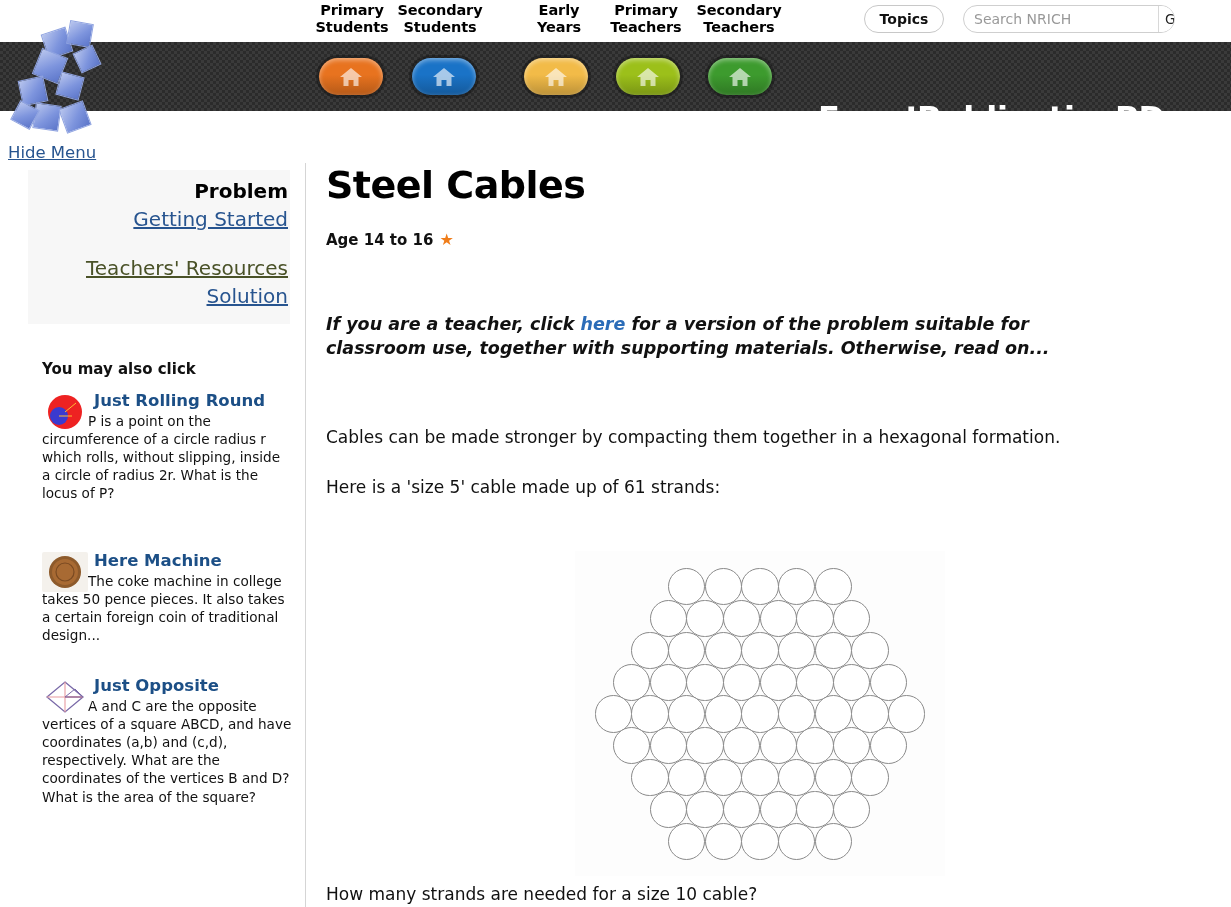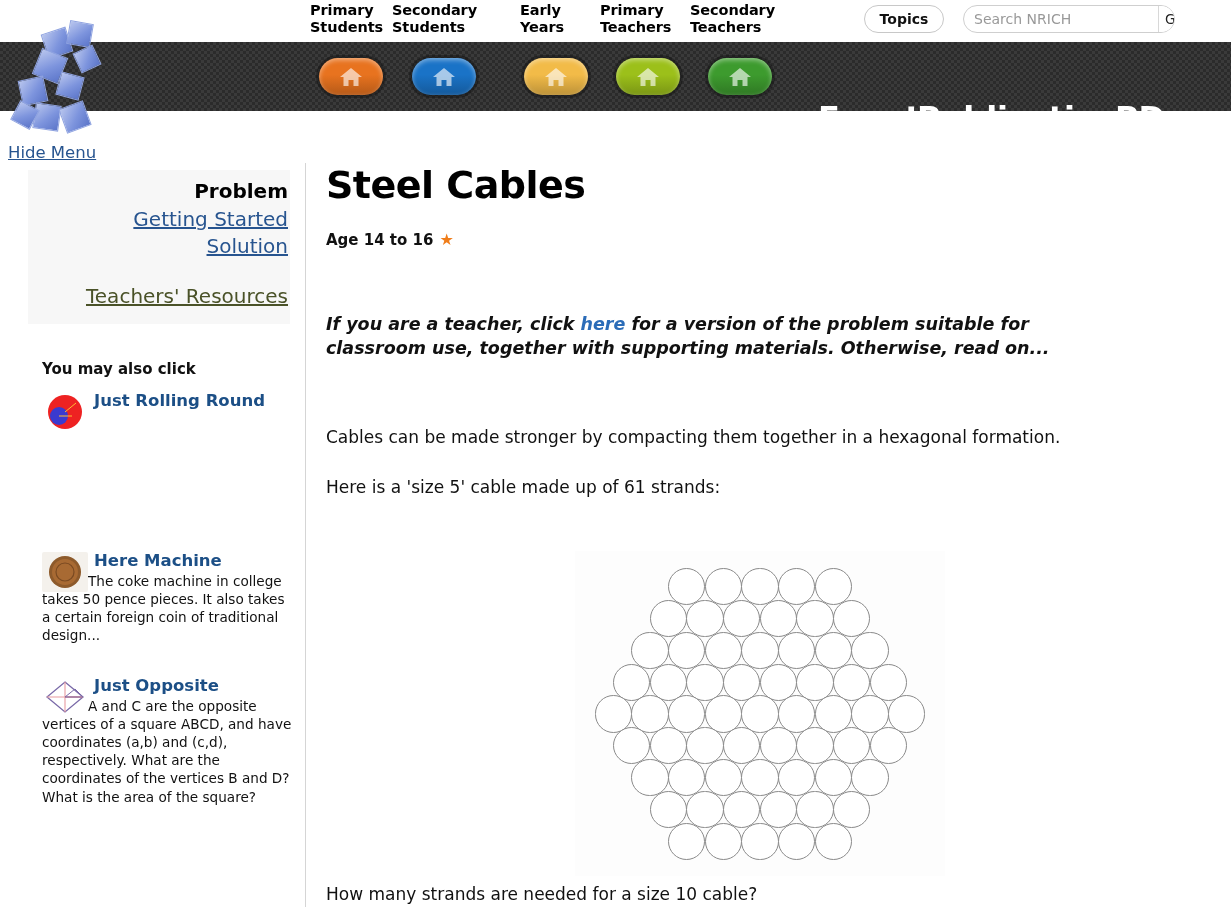--- a/index.html
+++ b/index.html
@@ -15,21 +15,21 @@
   .topstrip {
     position: absolute; top: 0; left: 0; width: 1231px; height: 42px;
     background: #ffffff;
   }
   .audience-labels {
     position: absolute; top: 2px; left: 310px; width: 500px; height: 38px;
   }
   .aud-label {
     position: absolute; top: 0;
     font-size: 14.5px; font-weight: bold; color: #000;
-    line-height: 1.15;
+    text-align: center; line-height: 1.15;
     letter-spacing: -0.1px;
   }
   .aud-label span { display: block; }
 
   .topics-btn {
     position: absolute; top: 5px; left: 864px;
     width: 80px; height: 28px;
     border: 1.5px solid #c8c8c8; border-radius: 14px;
     background: #fff;
     font-size: 14px; font-weight: bold; color: #111;
@@ -271,33 +271,34 @@
     <div class="logo-sq" style="position: absolute; left: 62px; top: 104px; width: 26px; height: 26px; transform: rotate(-20deg);"></div>
     <div class="logo-sq" style="position: absolute; left: 14px; top: 104px; width: 22px; height: 22px; transform: rotate(28deg);"></div>
   </div>
 
 <div class="hide-menu">Hide Menu</div>
 
 <div class="sidebar">
   <div class="menu-panel" id="menu-panel">
       <div class="menu-item">Problem</div>
       <div class="menu-item link">Getting Started</div>
+      <div class="menu-item resources">Teachers' Resources</div>
       <div class="menu-item link">Solution</div>
-      <div class="menu-item resources">Teachers' Resources</div>
     </div>
   <div class="also-like-title">You may also click</div>
   <div id="related-list">
       <div class="rel-item" style="top: 222px;">
         <div class="rel-thumb"><svg viewBox="0 0 46 40">
             <circle cx="23" cy="20" r="17" fill="#ee2222"></circle>
             <circle cx="17" cy="24" r="9" fill="#3a3ad0"></circle>
             <line x1="23" y1="20" x2="34" y2="11" stroke="#ffbb33" stroke-width="1"></line>
             <line x1="17" y1="24" x2="30" y2="24" stroke="#ffbb33" stroke-width="1"></line>
           </svg></div>
         <a class="rel-title">Just Rolling Round</a>
+        <div class="rel-desc"><span class="ind"></span>P is a point on the circumference of a circle radius r which rolls, without slipping, inside a circle of radius 2r. What is the locus of P?</div>
       </div>
       <div class="rel-item" style="top: 382px;">
         <div class="rel-thumb"><svg viewBox="0 0 46 40">
             <rect width="46" height="40" fill="#f4f1ec"></rect>
             <circle cx="23" cy="20" r="16" fill="#8d5a2b"></circle>
             <circle cx="23" cy="20" r="13" fill="#a86a33"></circle>
             <circle cx="23" cy="20" r="9" fill="none" stroke="#7a4a22" stroke-width="1.2"></circle>
           </svg></div>
         <a class="rel-title">Here Machine</a>
         <div class="rel-desc"><span class="ind"></span>The coke machine in college takes 50 pence pieces. It also takes a certain foreign coin of traditional design...</div>

